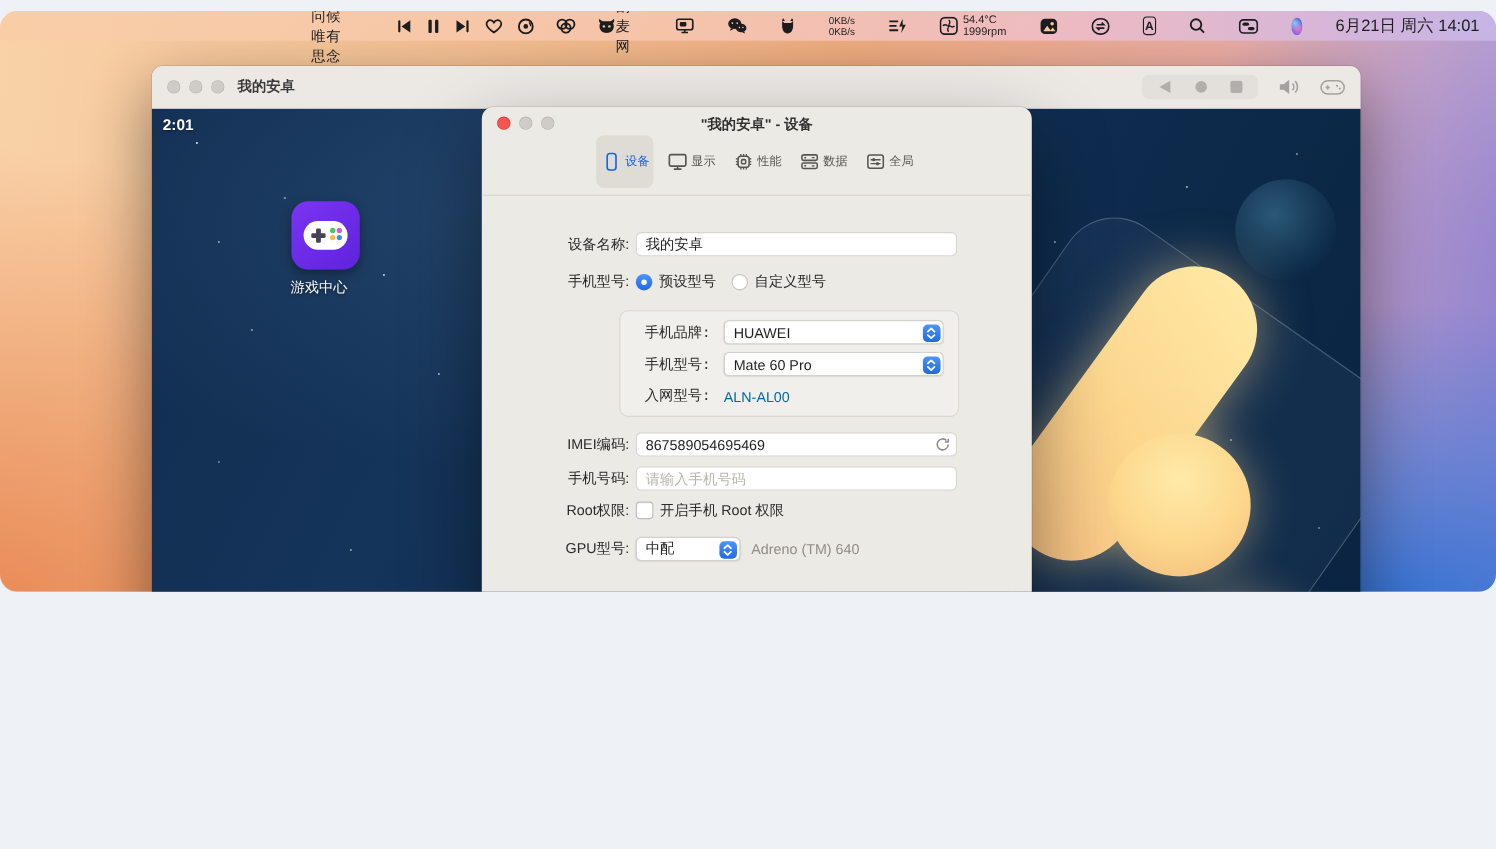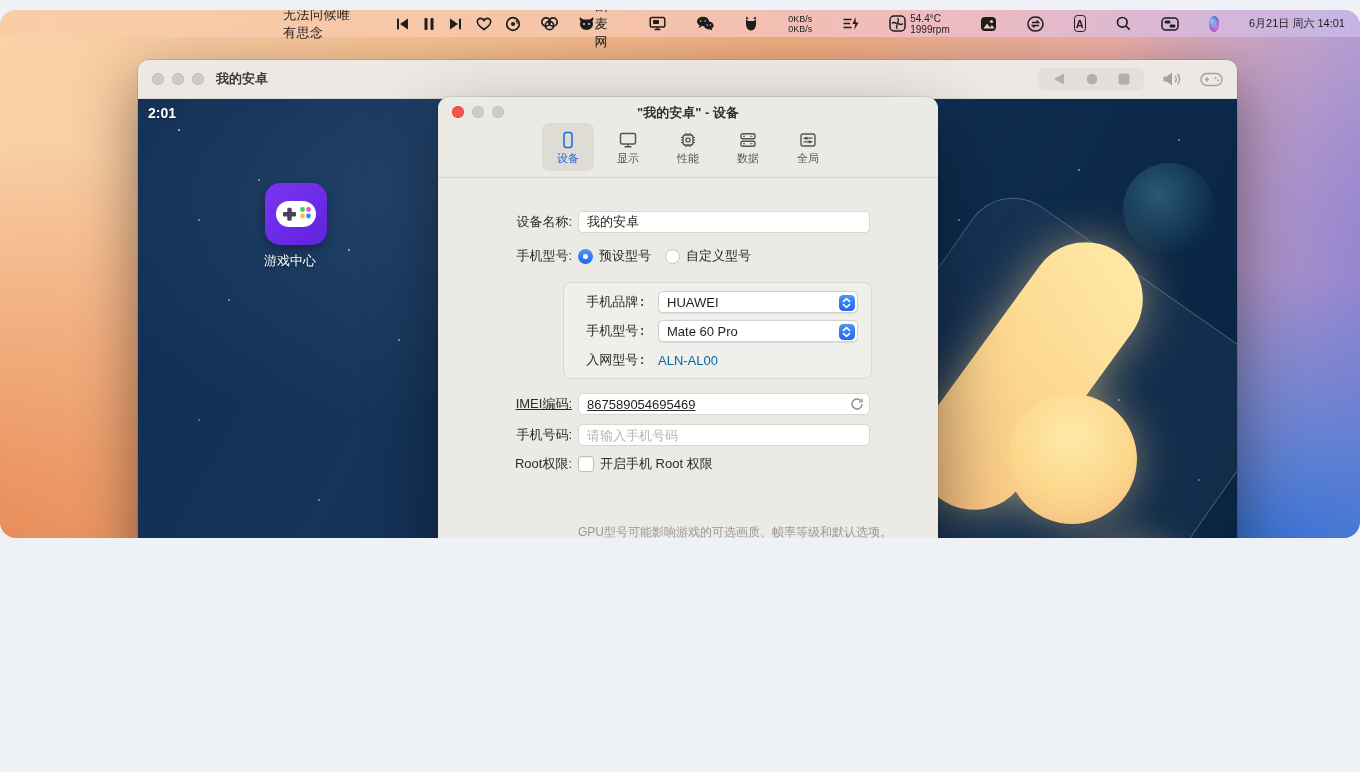--- a/index.html
+++ b/index.html
@@ -36,21 +36,21 @@
   .mb-ic{display:flex;align-items:center;justify-content:center;}
   .mb-ic svg{display:block;}
   .mb-stack{display:flex;flex-direction:column;justify-content:center;font-size:9px;line-height:10px;color:#1d1d1f;}
   .mb-stack.fan-txt{font-size:10px;line-height:11px;}
   .mb-fan{display:flex;align-items:center;gap:4px;}
   .mb-abox{width:16px;height:15px;border:1.6px solid #1d1d1f;border-radius:3.5px;display:flex;align-items:center;justify-content:center;font-size:11px;font-weight:bold;}
   .mb-siri{width:16px;height:16px;border-radius:50%;background:
      radial-gradient(circle at 30% 30%, #8ad2f5, rgba(138,210,245,0) 55%),
      radial-gradient(circle at 70% 65%, #e773c8, rgba(231,115,200,0) 60%),
      radial-gradient(circle at 45% 75%, #7b6cf0, #4a3fd0 80%);}
-  .mb-date{font-size:11px;white-space:nowrap;}
+  .mb-date{font-size:15px;white-space:nowrap;}
 
   
   .emu{
     position:absolute;left:138px;top:50px;width:1099px;height:656px;z-index:2;
     border-radius:10px;overflow:hidden;
     box-shadow:0 22px 60px rgba(0,0,0,.45), 0 0 0 .5px rgba(0,0,0,.2);
     display:flex;flex-direction:column;
   }
   .emu-titlebar{height:38px;flex:0 0 38px;background:#ece9e5;display:flex;align-items:center;padding:0 14px;border-bottom:1px solid #d9d6d1;}
   .tl{width:12px;height:12px;border-radius:50%;}
@@ -114,21 +114,21 @@
   .dlg{
     position:absolute;left:438px;top:87px;width:500px;height:470px;z-index:6;
     background:#eceae5;border-radius:11px;
     box-shadow:0 28px 70px rgba(0,0,0,.42), 0 0 0 .5px rgba(0,0,0,.18);
     font-size:13px;color:#2c2b29;
   }
   .dlg-lights{position:absolute;left:14px;top:9px;display:flex;}
   .tl.red{background:#f6554f;box-shadow:inset 0 0 0 .5px rgba(160,30,25,.5);}
   .dlg-title{position:absolute;left:0;right:0;top:7px;text-align:center;font-weight:bold;font-size:13px;color:#323130;}
   .dlg-tabs{position:absolute;left:0;right:0;top:26px;height:50px;display:flex;justify-content:center;gap:8px;}
-  .dtab{width:52px;height:48px;border-radius:7px;display:flex;flex-direction:column;align-items:center;justify-content:center;gap:3px;
+  .dtab{width:52px;height:48px;border-radius:7px;display:flex;flex-direction:row;align-items:center;justify-content:center;gap:3px;
      color:#56554f;font-size:11px;cursor:default;}
   .dtab svg{display:block;}
   .dtab.sel{background:#dfdcd6;color:#1567e2;}
   .dtab .dtab-lbl{line-height:11px;}
   .dlg-toolbar-line{position:absolute;left:0;right:0;top:80px;height:0;border-top:1px solid #d8d5cf;}
 
   .row{position:absolute;left:0;right:0;display:flex;align-items:center;}
   .row .flabel{flex:0 0 134px;text-align:right;margin-right:6px;color:#2c2b29;white-space:nowrap;}
   .ctrl{display:flex;align-items:center;}
   input.txt{width:292px;height:22px;box-sizing:border-box;background:#fff;border:1px solid #d9d6d1;border-radius:5px;
@@ -491,21 +491,21 @@
               </svg>
             </span>
         </span>
       </div>
       <div class="grow" style="top:68px;">
         <span class="glabel">入网型号:</span>
         <span class="gval">ALN-AL00</span>
       </div>
     </div>
 
-    <div class="row" style="top:296px;text-decoration:underline;">
+    <div class="row" style="top:296px;">
       <span class="flabel">IMEI编码:</span>
       <span class="ctrl iwrap">
         <input class="txt" type="text" value="867589054695469" style="">
         <span class="refresh">
             <svg width="14" height="14" viewBox="0 0 14 14" fill="none" stroke="currentColor" stroke-width="1.4">
               <path d="M12 7A5 5 0 1 1 10.5 3.4"></path>
               <path d="M12 1.8v3h-3" stroke-width="1.3"></path>
             </svg>
           </span>
       </span>
@@ -519,15 +519,26 @@
         </span>
     </div>
 
     <div class="row" style="top:327px;">
       <span class="flabel">手机号码:</span>
       <span class="ctrl">
           <input class="txt" type="text" placeholder="请输入手机号码" style="">
         </span>
     </div>
 
-    <div class="hint">GPU型号可能影响游戏的可选画质、帧率等级和默认选项。</div>
+    <div class="row" style="top:391px;">
+      <span class="flabel">GPU型号:</span>
+      <span class="select small">
+        <span>中配</span>
+        <span class="stepper">
+            <svg width="11" height="12" viewBox="0 0 11 12" fill="none" stroke="#fff" stroke-width="1.6" stroke-linecap="round" stroke-linejoin="round">
+              <path d="M2.5 4.4L5.5 1.6l3 2.8M2.5 7.6l3 2.8 3-2.8"></path>
+            </svg>
+          </span>
+      </span>
+      <span class="chip-name">Adreno (TM) 640</span>
+    </div>
   </div>
 </div>
 
 </body></html>

